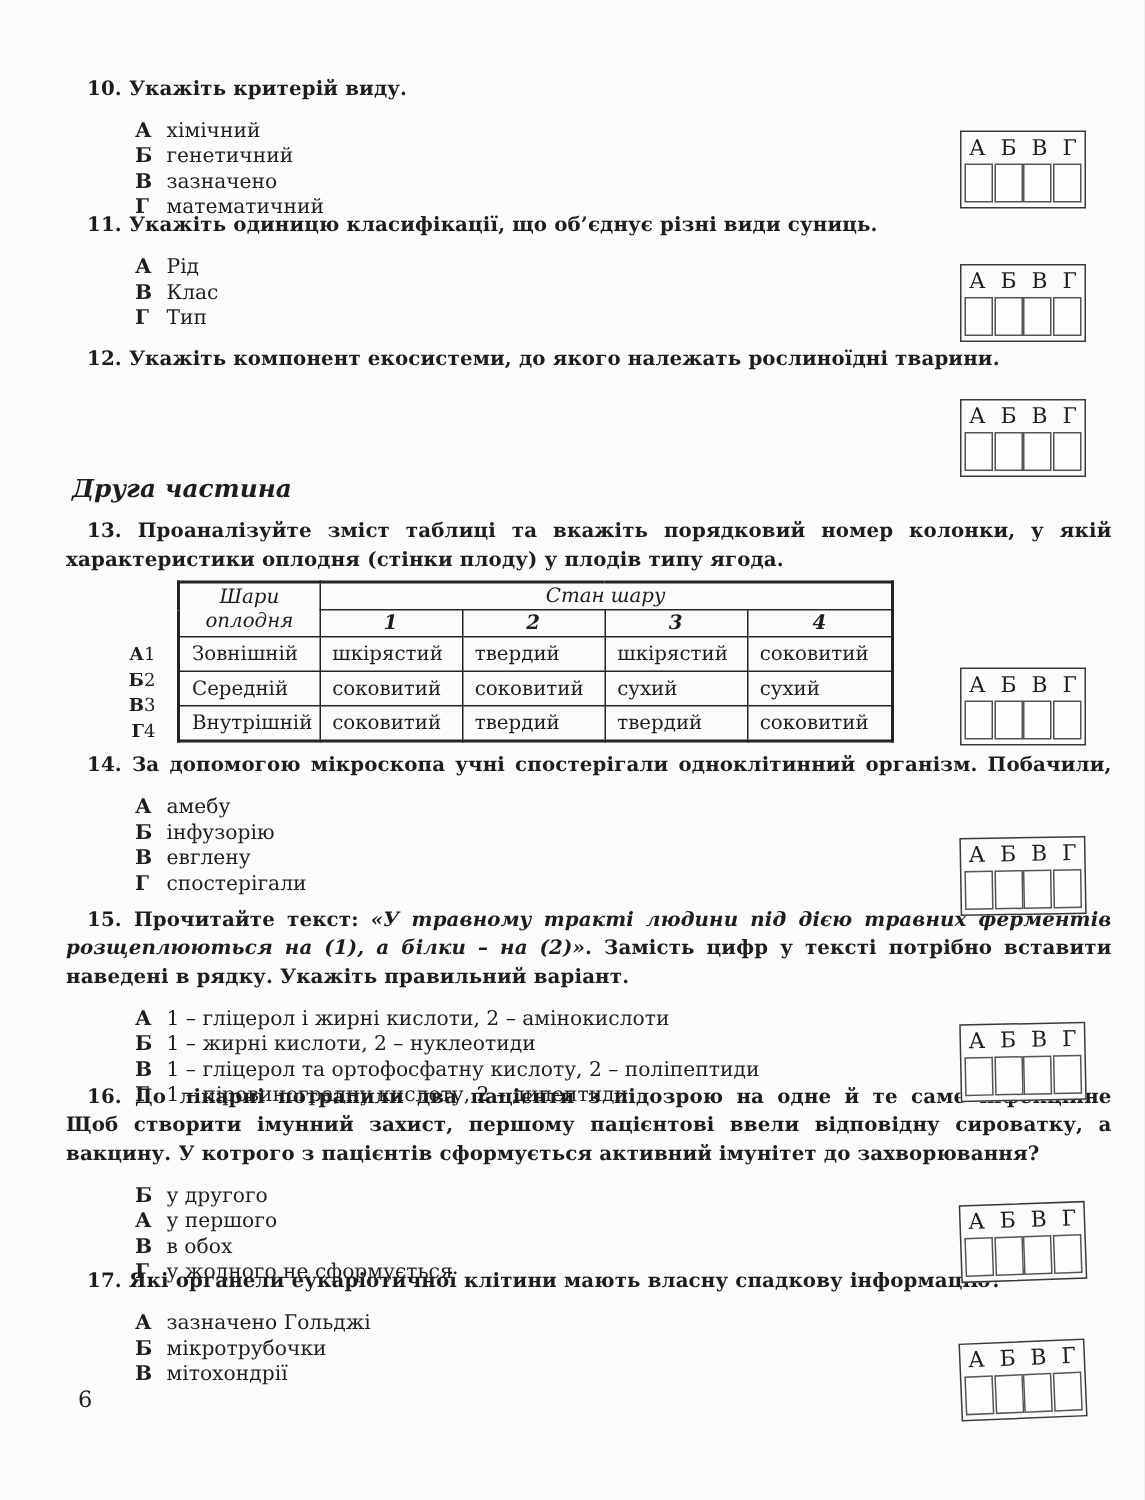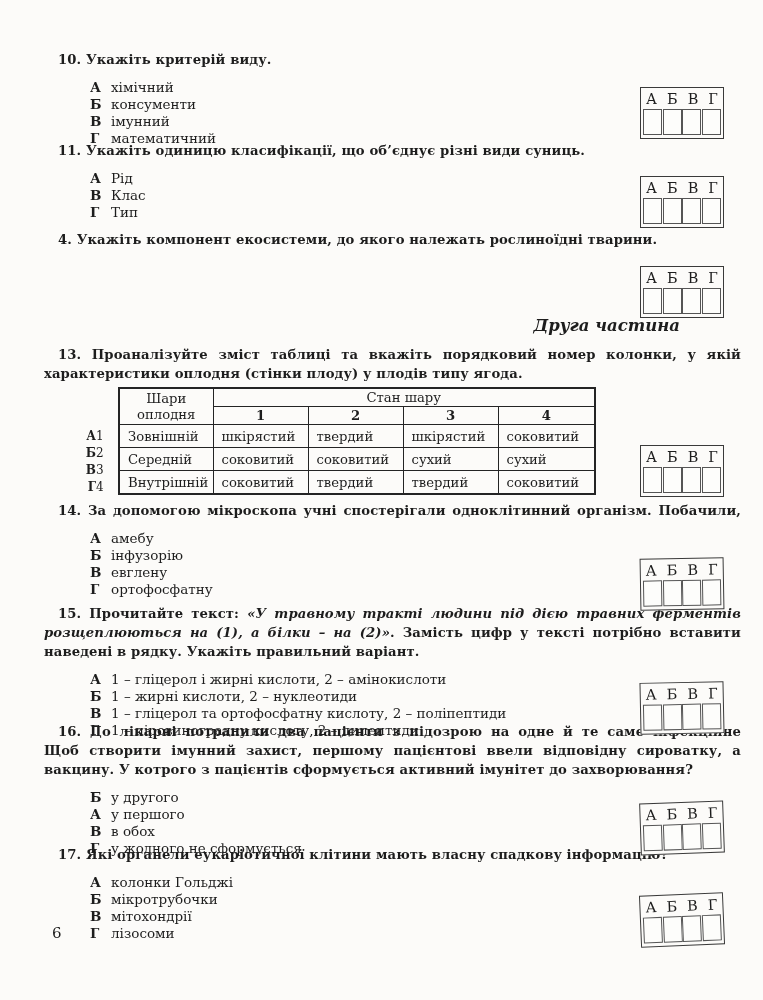--- a/index.html
+++ b/index.html
@@ -18,33 +18,33 @@
     overflow:hidden;letter-spacing:0.1px;white-space:normal;
   }
   .q-line.first{padding-left:14px;}
   .q-line.j{text-align:justify;text-align-last:justify;}
   .options{margin-top:10px;padding-left:46px;font-size:13.5px;line-height:17px;}
   .opt{height:17px;overflow:hidden;}
   .opt .letter{font-weight:bold;display:inline-block;min-width:21px;}
   .it{font-style:italic;}
 
   .section-header{
-    position:absolute;left:60px;top:316px;width:620px;
-    text-align:right;font-size:16.5px;font-weight:bold;font-style:italic;
+    position:absolute;left:48px;top:316px;width:620px;
+    text-align:left;font-size:16.5px;font-weight:bold;font-style:italic;
   }
 
   
   .ptable{
     position:absolute;left:118px;top:387px;width:476px;
     border-collapse:collapse;table-layout:fixed;
     font-size:13.2px;
     border:2px solid #242424;
   }
   .ptable td{border:1px solid #242424;padding:0 2px 0 8px;height:22px;line-height:15px;overflow:hidden;}
-  .ptable tr.hr td{height:17px;line-height:16px;}
+  .ptable tr.hr td{height:17px;line-height:16px;font-style:italic;}
   .ptable td.c{text-align:center;padding:0;}
   .ptable td.num{text-align:center;padding:0;font-weight:bold;}
   .t-opts{position:absolute;left:78px;top:428px;font-size:12px;line-height:17px;text-align:right;}
   .t-opt .letter{font-weight:bold;display:inline-block;min-width:18px;}
 
   
   .answer-box{
     position:absolute;left:640px;width:82px;
     border:1.5px solid #3a3a3a;background:#fcfbf9;
   }
@@ -59,37 +59,37 @@
 </style>
 </head>
 <body>
 
 <div class="page">
 
   <div class="question" style="top:50px">
     <div class="q-line first">10. Укажіть критерій виду.</div>
     <div class="options">
       <div class="opt"><span class="letter">А</span><span>хімічний</span></div>
-      <div class="opt"><span class="letter">Б</span><span>консументи</span></div>
-      <div class="opt"><span class="letter">В</span><span>імунний</span></div>
+      <div class="opt"><span class="letter">Б</span><span>генетичний</span></div>
+      <div class="opt"><span class="letter">В</span><span>зазначено</span></div>
       <div class="opt"><span class="letter">Г</span><span>математичний</span></div>
     </div>
   </div>
 
   <div class="question" style="top:141px">
     <div class="q-line first">11. Укажіть одиницю класифікації, що об’єднує різні види суниць.</div>
     <div class="options">
       <div class="opt"><span class="letter">А</span><span>Рід</span></div>
       <div class="opt"><span class="letter">В</span><span>Клас</span></div>
       <div class="opt"><span class="letter">Г</span><span>Тип</span></div>
     </div>
   </div>
 
   <div class="question" style="top:230px">
-    <div class="q-line first">4. Укажіть компонент екосистеми, до якого належать рослиноїдні тварини.</div>
+    <div class="q-line first">12. Укажіть компонент екосистеми, до якого належать рослиноїдні тварини.</div>
   </div>
 
   <div class="section-header">Друга частина</div>
 
   <div class="question" style="top:345px">
     <div class="q-line first j">13. Проаналізуйте зміст таблиці та вкажіть порядковий номер колонки, у якій зазначено</div>
     <div class="q-line">характеристики оплодня (стінки плоду) у плодів типу ягода.</div>
   </div>
 
   <div class="t-opts">
@@ -141,21 +141,21 @@
     </tr>
   </tbody>
     </table>
 
   <div class="question" style="top:501px">
     <div class="q-line first j">14. За допомогою мікроскопа учні спостерігали одноклітинний організм. Побачили, що він</div>
     <div class="options">
       <div class="opt"><span class="letter">А</span><span>амебу</span></div>
       <div class="opt"><span class="letter">Б</span><span>інфузорію</span></div>
       <div class="opt"><span class="letter">В</span><span>евглену</span></div>
-      <div class="opt"><span class="letter">Г</span><span>ортофосфатну</span></div>
+      <div class="opt"><span class="letter">Г</span><span>спостерігали</span></div>
     </div>
   </div>
 
   <div class="question" style="top:604px">
     <div class="q-line first j"><span>15. Прочитайте текст: </span><span class="it">«У травному тракті людини під дією травних ферментів жири</span></div>
     <div class="q-line j"><span class="it">розщеплюються на (1), а білки – на (2)»</span><span>. Замість цифр у тексті потрібно вставити слова,</span></div>
     <div class="q-line">наведені в рядку. Укажіть правильний варіант.</div>
     <div class="options">
       <div class="opt"><span class="letter">А</span><span>1 – гліцерол і жирні кислоти, 2 – амінокислоти</span></div>
       <div class="opt"><span class="letter">Б</span><span>1 – жирні кислоти, 2 – нуклеотиди</span></div>
@@ -172,24 +172,23 @@
       <div class="opt"><span class="letter">Б</span><span>у другого</span></div>
       <div class="opt"><span class="letter">А</span><span>у першого</span></div>
       <div class="opt"><span class="letter">В</span><span>в обох</span></div>
       <div class="opt"><span class="letter">Г</span><span>у жодного не сформується</span></div>
     </div>
   </div>
 
   <div class="question" style="top:845px">
     <div class="q-line first">17. Які органели еукаріотичної клітини мають власну спадкову інформацію?</div>
     <div class="options">
-      <div class="opt"><span class="letter">А</span><span>колонки Гольджі</span></div>
+      <div class="opt"><span class="letter">А</span><span>зазначено Гольджі</span></div>
       <div class="opt"><span class="letter">Б</span><span>мікротрубочки</span></div>
       <div class="opt"><span class="letter">В</span><span>мітохондрії</span></div>
-      <div class="opt"><span class="letter">Г</span><span>лізосоми</span></div>
     </div>
   </div>
 
   <div class="answer-box" style="top:87px">
     <div class="ab-letters">
         <span>А</span>
         <span>Б</span>
         <span>В</span>
         <span>Г</span>
       </div>

